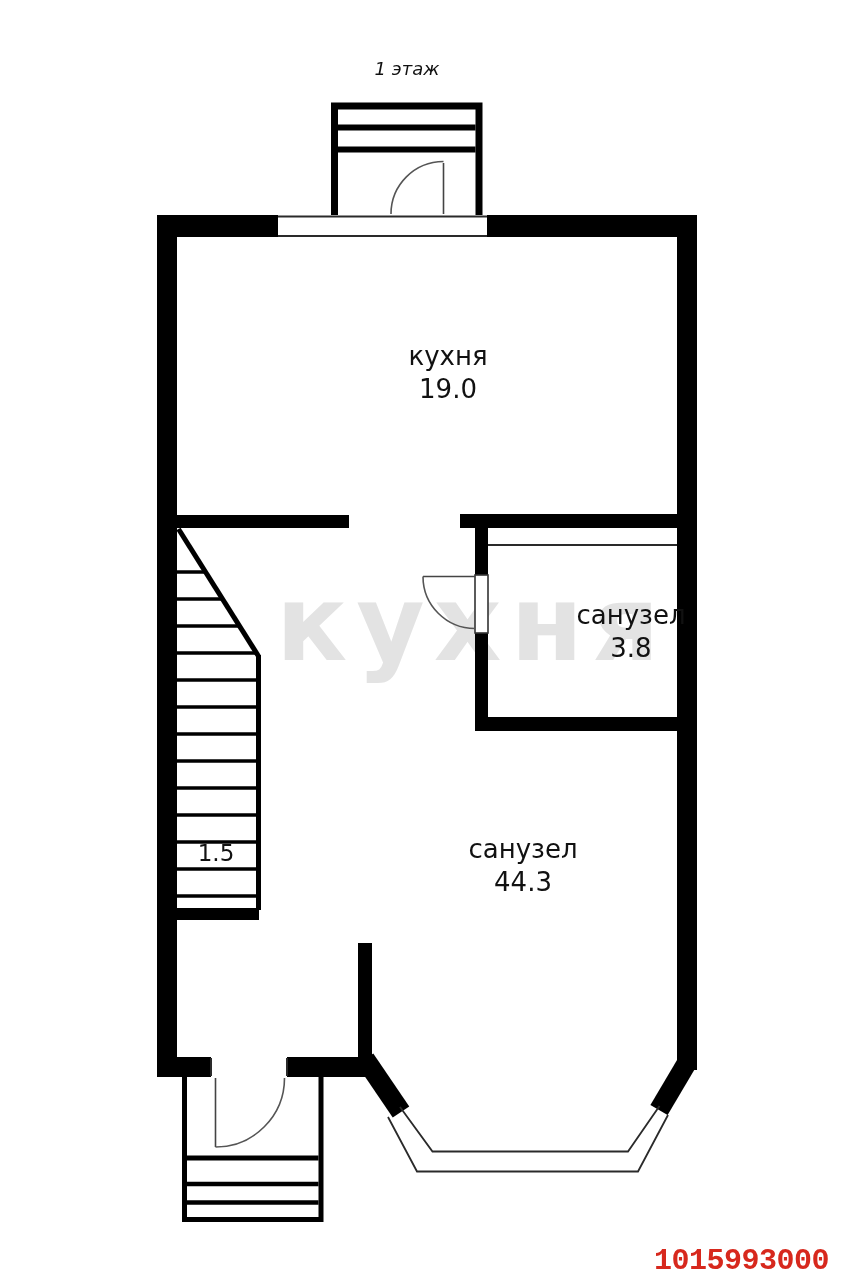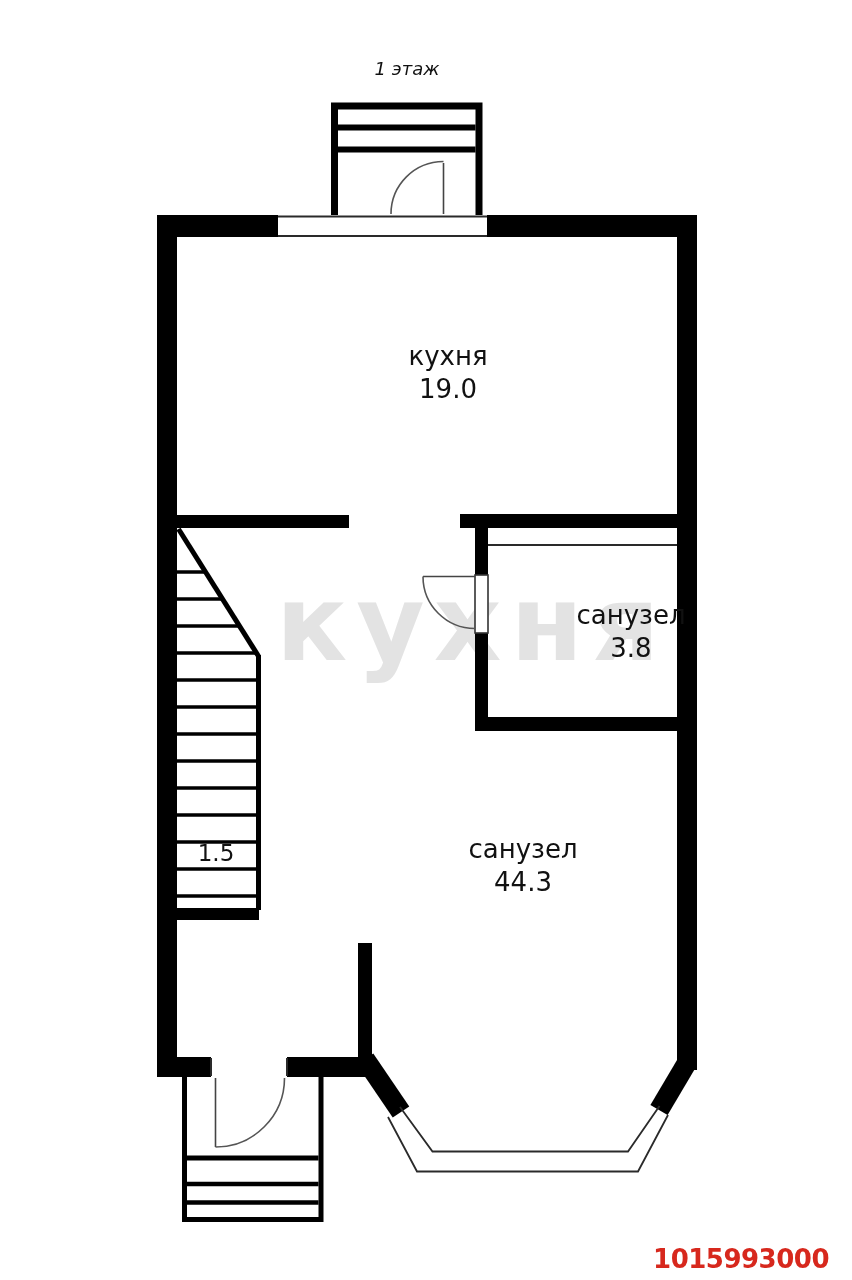--- a/index.html
+++ b/index.html
@@ -17,21 +17,21 @@
     position:absolute;z-index:3;color:#111111;text-align:center;
     font-size:26px;line-height:33px;transform:translateX(-50%);white-space:nowrap;
   }
   .title{left:407px;top:52px;font-size:18px;font-style:italic;}
   .room-kitchen{left:448px;top:340px;}
   .room-bath{left:590px;top:599px;margin-left:41px;}
   .room-living{left:523px;top:833px;}
   .stairs-lbl{left:216px;top:841px;font-size:23px;line-height:24px;}
   .plan-id{
     position:absolute;z-index:3;right:23px;top:1244px;text-align:right;
-    font-size:26px;font-weight:bold;letter-spacing:-0.5px;color:#d7281d;white-space:nowrap;
+    font-size:30px;font-weight:bold;letter-spacing:-0.5px;color:#d7281d;white-space:nowrap;font-family:Liberation Mono, monospace;
   }
 </style>
 </head>
 <body>
 
 <div class="page">
 
   <div class="watermark">кухня</div>
 
   <svg class="plan" width="852" height="1280" viewBox="0 0 852 1280" fill="none">

